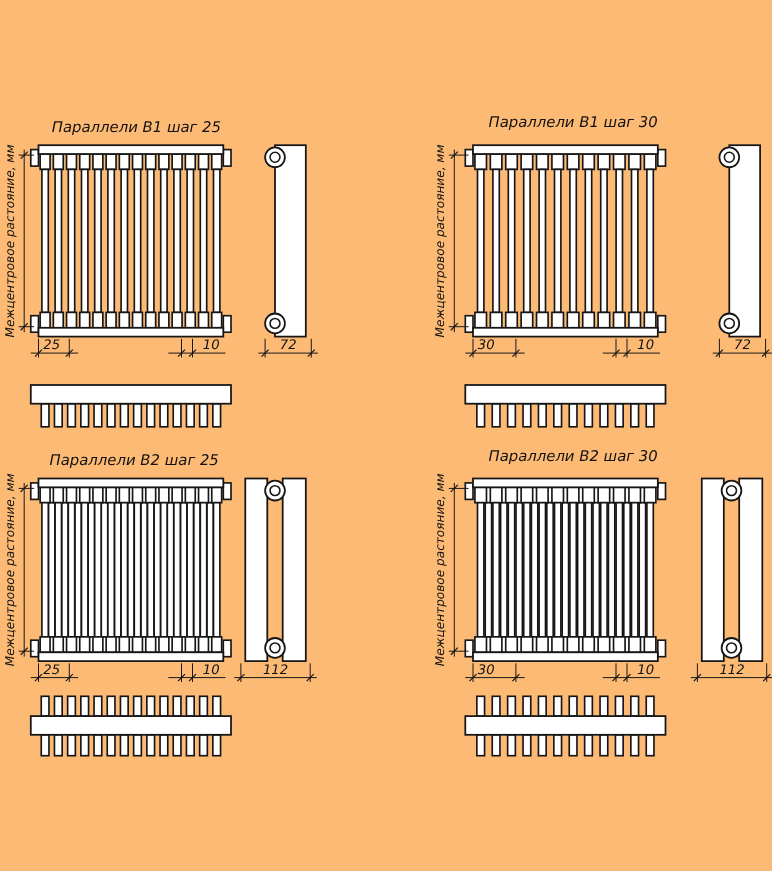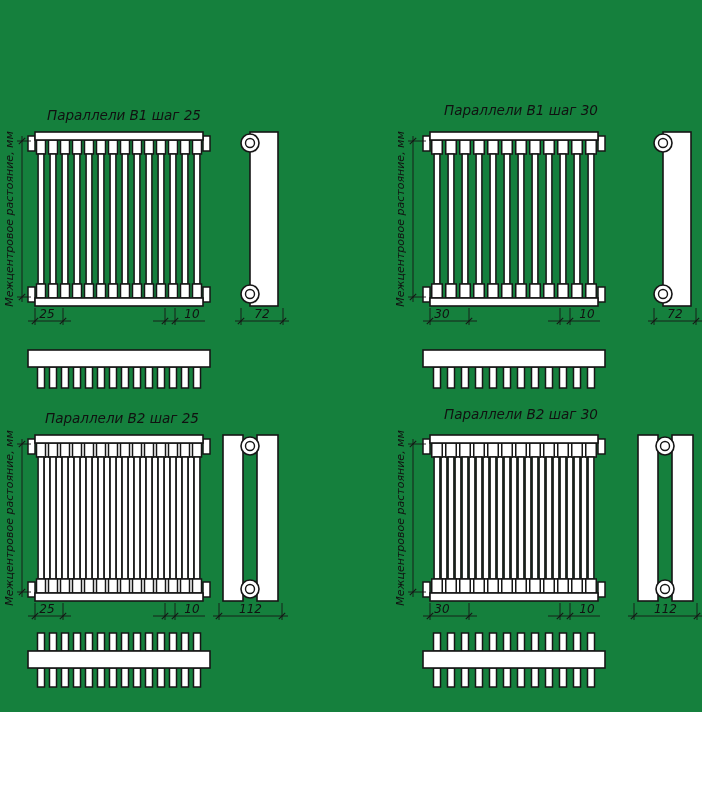--- a/index.html
+++ b/index.html
@@ -1,16 +1,16 @@
 <!DOCTYPE html>
 <html><head>
 <meta charset="utf-8">
 <style>
   html,body{margin:0;padding:0;background:#ffffff;}
-  #canvas{position:relative;width:702px;height:712px;background:#15803d;overflow:hidden;
+  #canvas{position:relative;width:702px;height:792px;background:#fdba74;overflow:hidden;
           font-family:"DejaVu Sans", sans-serif;}
   svg text{font-family:"DejaVu Sans", sans-serif;}
 </style>
 </head>
 <body>
 
 <div id="canvas">
   <svg id="drawing" width="702" height="792" viewBox="0 0 702 792">
       <g>
         <text x="124" y="120" fill="#111111" font-size="13.5" font-style="italic" text-anchor="middle">Параллели В1 шаг 25</text>

